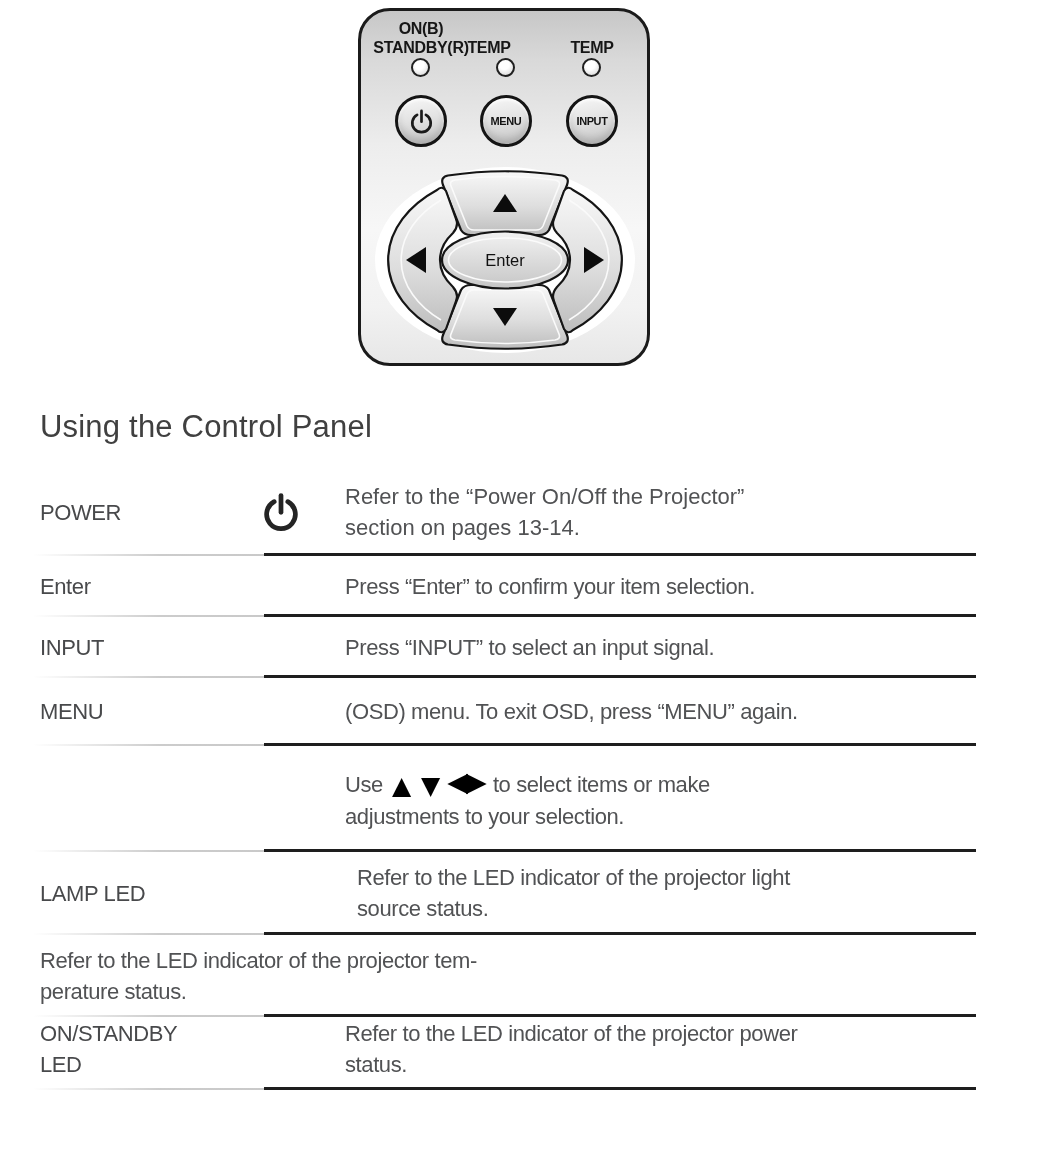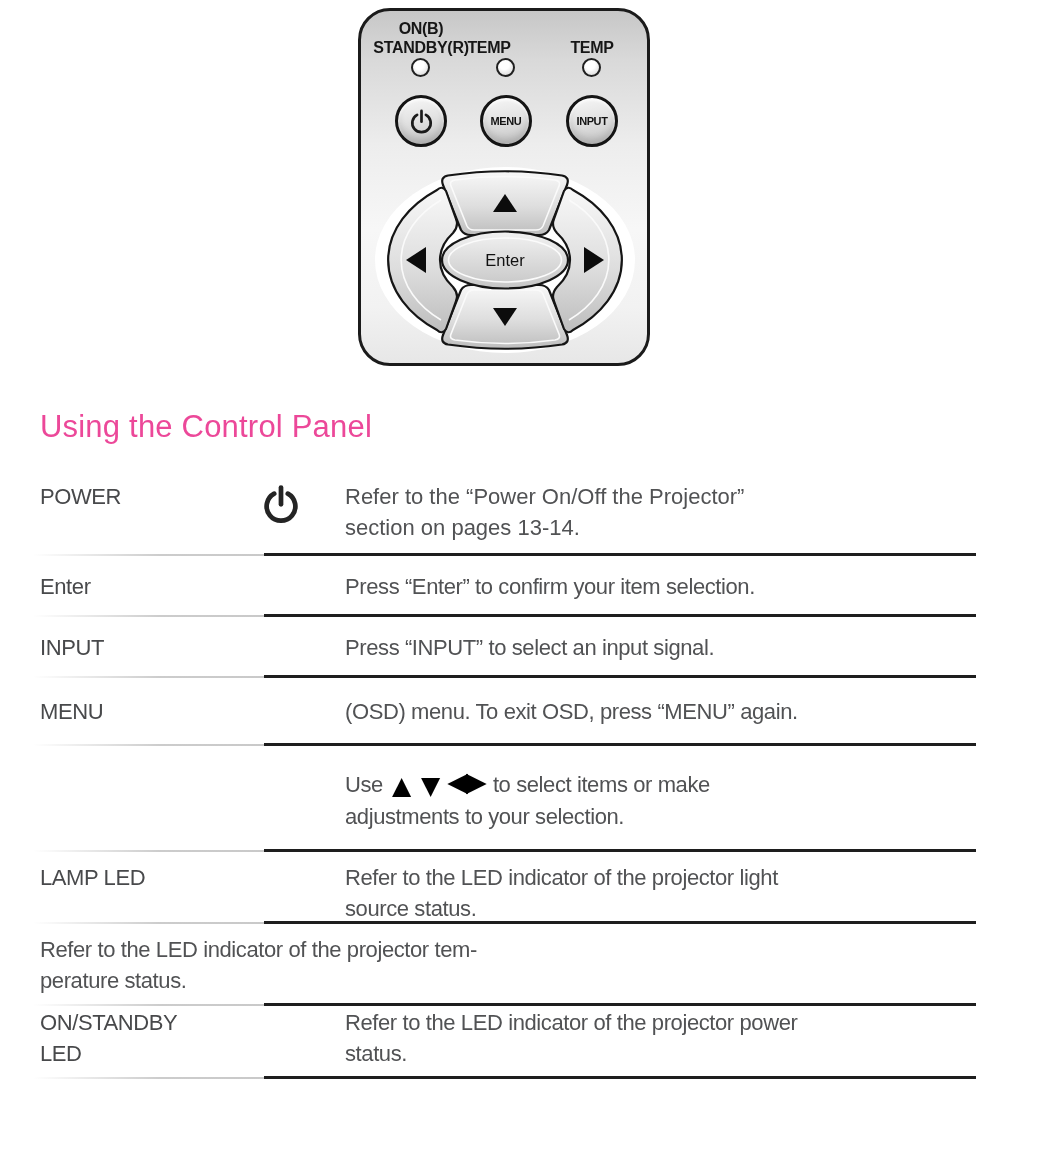--- a/index.html
+++ b/index.html
@@ -31,47 +31,47 @@
     display:flex;align-items:center;justify-content:center;
     box-shadow:inset 0 2px 3px rgba(255,255,255,.9), inset 0 -5px 7px rgba(0,0,0,.14);
   }
   .pbtn span{font-size:11px;font-weight:600;letter-spacing:-0.4px;color:#131313;}
   .dpad{position:absolute;left:14px;top:156px;width:260px;height:186px;}
   .dpad text{font-family:"Liberation Sans","DejaVu Sans",sans-serif;}
 
   
   h1{
     margin:408px 0 0 40px;font-size:31px;line-height:37px;font-weight:400;
-    color:#ec4899;letter-spacing:0.2px;
+    color:#404040;letter-spacing:0.2px;
   }
 
   
   .ctable{margin:24px 0 0 40px;width:980px;}
-  .row{position:relative;display:flex;align-items:flex-start;}
+  .row{position:relative;display:flex;align-items:center;}
   .row::before{ 
     content:"";position:absolute;bottom:0;left:-7px;width:231px;height:2px;
     background:linear-gradient(to right,rgba(255,255,255,0),#cccccc 55%,#c9c9c9 100%);
   }
   .row::after{ 
     content:"";position:absolute;bottom:0;left:224px;width:712px;height:3px;
     background:#1e1e1e;
   }
   .c-label{flex:none;width:305px;box-sizing:border-box;padding-right:20px;
     font-size:22px;line-height:31px;color:#48494b;letter-spacing:-0.4px;}
   .c-label.narrow{width:220px;}
   .c-icon{flex:none;width:85px;display:flex;align-items:center;}
   .c-desc{flex:1;font-size:22px;line-height:31px;color:#515254;}
   .cond{letter-spacing:-0.4px;}
   .dline{white-space:nowrap;}
 
   .row-power{padding:12px 0 13px;}
   .row-enter,.row-input{padding:15px 0;}
   .row-menu{padding:18px 0 19px;}
   .row-fourdir{padding:20px 0;}
-  .row-lamp{padding:10px 0 0;}
+  .row-lamp{padding:10px 0 11px;gap:12px;}
   .row-temp{padding:10px 0;}
   .row-onstandby{padding:1px 0 10px;}
 
   .arrows{color:#000;font-family:"DejaVu Sans",sans-serif;letter-spacing:1px;}
   .arrows-ud{font-size:25px;margin:0 2px 0 9px;vertical-align:-2px;}
   .arrows-lr{font-size:27px;margin:0 8px 0 4px;vertical-align:1px;letter-spacing:-2px;}
 
   .pw-table-icon{width:42px;height:46px;}
   .pw-btn-icon{width:27px;height:27px;}
 </style>

